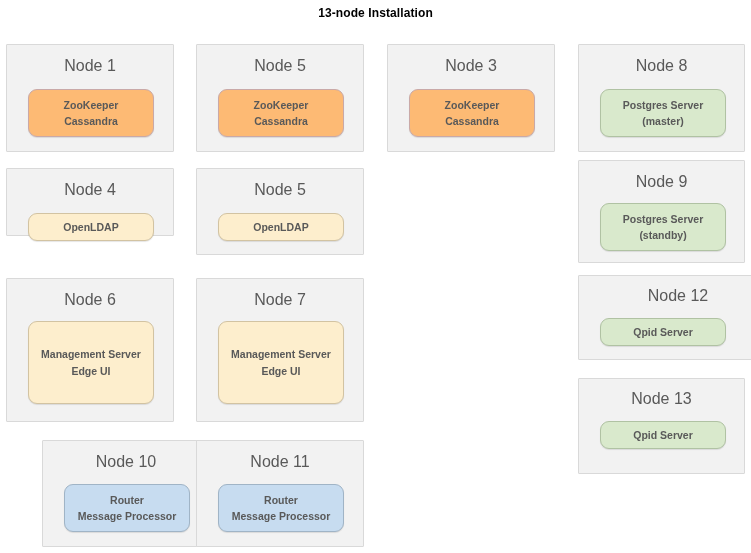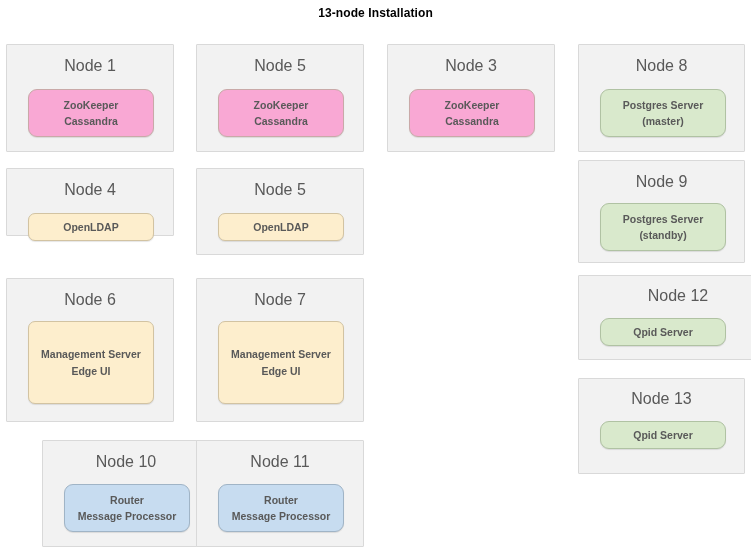--- a/index.html
+++ b/index.html
@@ -60,23 +60,23 @@
     font-weight: bold;
     color: #595959;
     line-height: 1.0;
     box-shadow: 0 1px 1px rgba(0,0,0,0.10);
   }
   .service-box .svc-line {
     display: block;
     white-space: nowrap;
     padding: 3px 0;
   }
-  .svc-pink  { background: #f9a8d4; border-color: #c9a9a8; text-align: right; }
+  .svc-pink  { background: #fdba74; border-color: #c9a9a8; text-align: right; }
   .svc-green { background: #d9e9cc; border-color: #b0c2a3; }
-  .svc-amber { background: #fdeecd; border-color: #d2c3a2; border-radius: 7px; }
+  .svc-amber { background: #fdeecd; border-color: #d2c3a2; }
   .svc-blue  { background: #c7dcf0; border-color: #a0b4c6; }
 </style>
 </head>
 <body>
 
 <div id="diagram">
 
   <div class="diagram-title">13-node Installation</div>
 
   <div class="node-card" style="left:6px; top:44px; width:168px; height:108px;">

